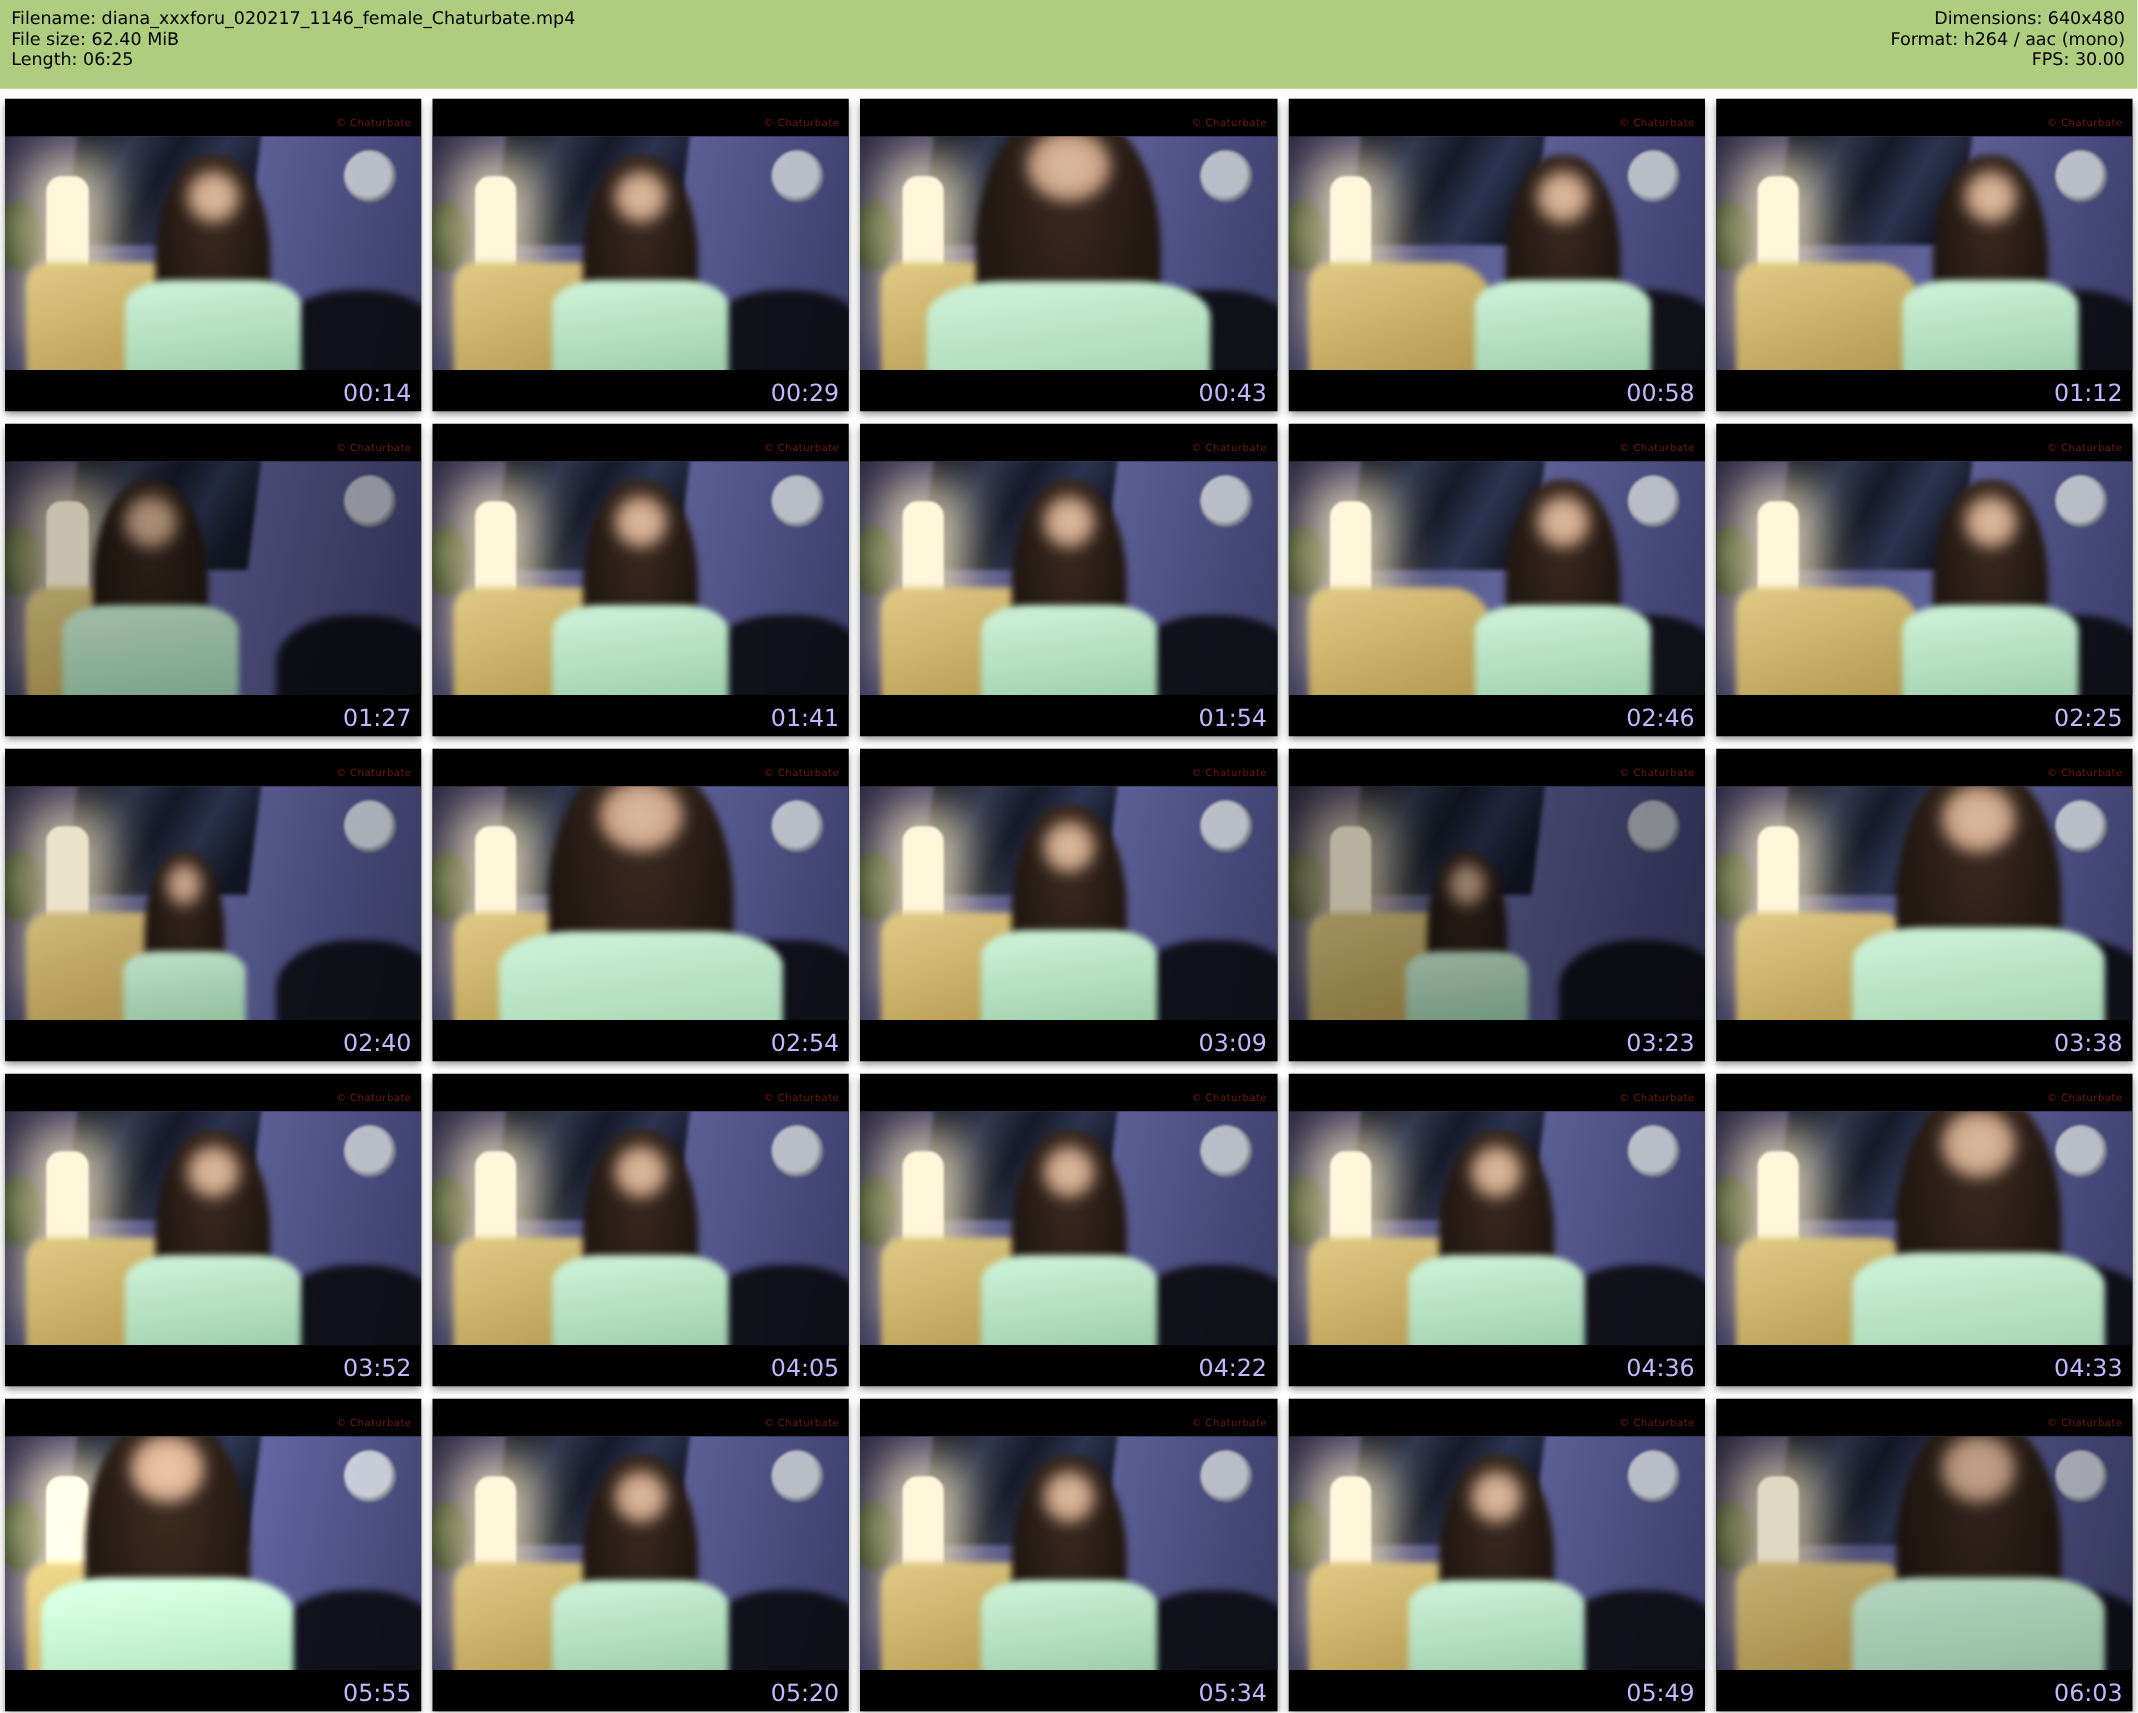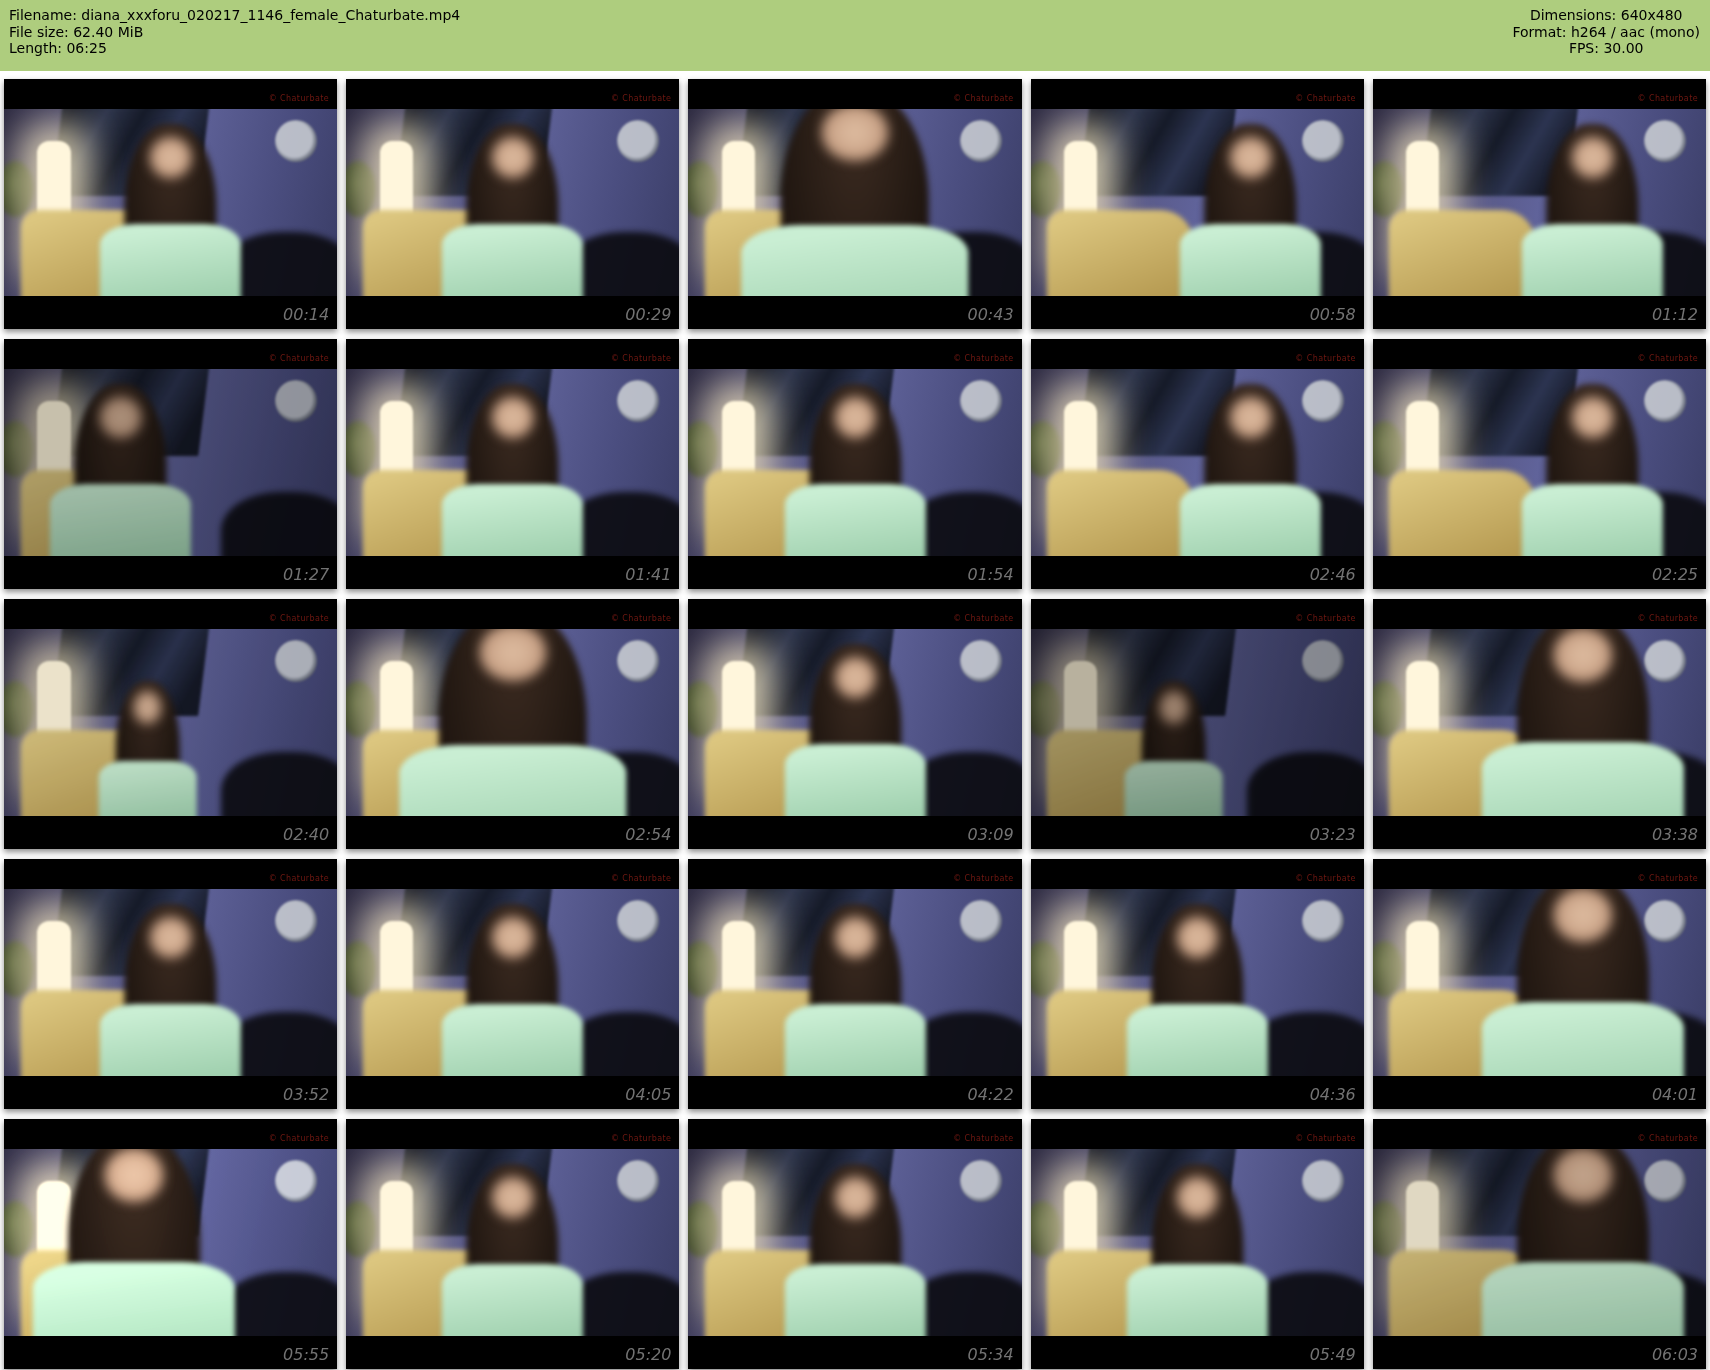--- a/index.html
+++ b/index.html
@@ -18,21 +18,21 @@
     display: flex;
     justify-content: space-between;
     padding: 7px 10px 0 9px;
   }
   .header .col { display: flex; flex-direction: column; }
   .header .col div {
     font-size: 14px;
     line-height: 16.5px;
     white-space: nowrap;
   }
-  .header .right { text-align: center; }
+  .header .right { text-align: right; }
 
   
   .grid {
     display: grid;
     grid-template-columns: repeat(5, 1fr);
     column-gap: 9px;
     row-gap: 10px;
     padding: 8px 4px 0 4px;
   }
 
@@ -154,25 +154,24 @@
     font-size: 8px;
     line-height: 8px;
     color: #7d1b14;
     letter-spacing: .4px;
     filter: blur(.4px);
     opacity: .9;
   }
   .time {
     position: absolute;
     right: 8px; bottom: 7px;
-    font-size: 16px;
+    font-size: 19px;
     line-height: 14px;
-    color: #737373;
+    color: #c4b5fd;
     text-shadow: 0 0 2px #000, 1px 1px 1px #000;
-    font-style: italic;
   }
 </style>
 </head>
 <body>
 
 <div class="header" style="background: rgb(174, 205, 126);">
   <div class="col left">
     <div>Filename: diana_xxxforu_020217_1146_female_Chaturbate.mp4</div>
     <div>File size: 62.40 MiB</div>
     <div>Length: 06:25</div>
@@ -535,21 +534,21 @@
       <div class="lamp"></div>
       <div class="armchair"></div>
       <div class="deskchair"></div>
       <div class="figure">
         <div class="hair"></div>
         <div class="face"></div>
         <div class="shirt"></div>
       </div>
     </div>
     <span class="wm" style="color: rgb(125, 27, 20);">© Chaturbate</span>
-    <span class="time">04:01</span>
+    <span class="time">04:33</span>
   </figure>
 
   <figure class="thumb v-close-left">
     <div class="scene">
       <div class="frames"></div>
       <div class="clock"></div>
       <div class="plant"></div>
       <div class="lamp"></div>
       <div class="armchair"></div>
       <div class="deskchair"></div>

